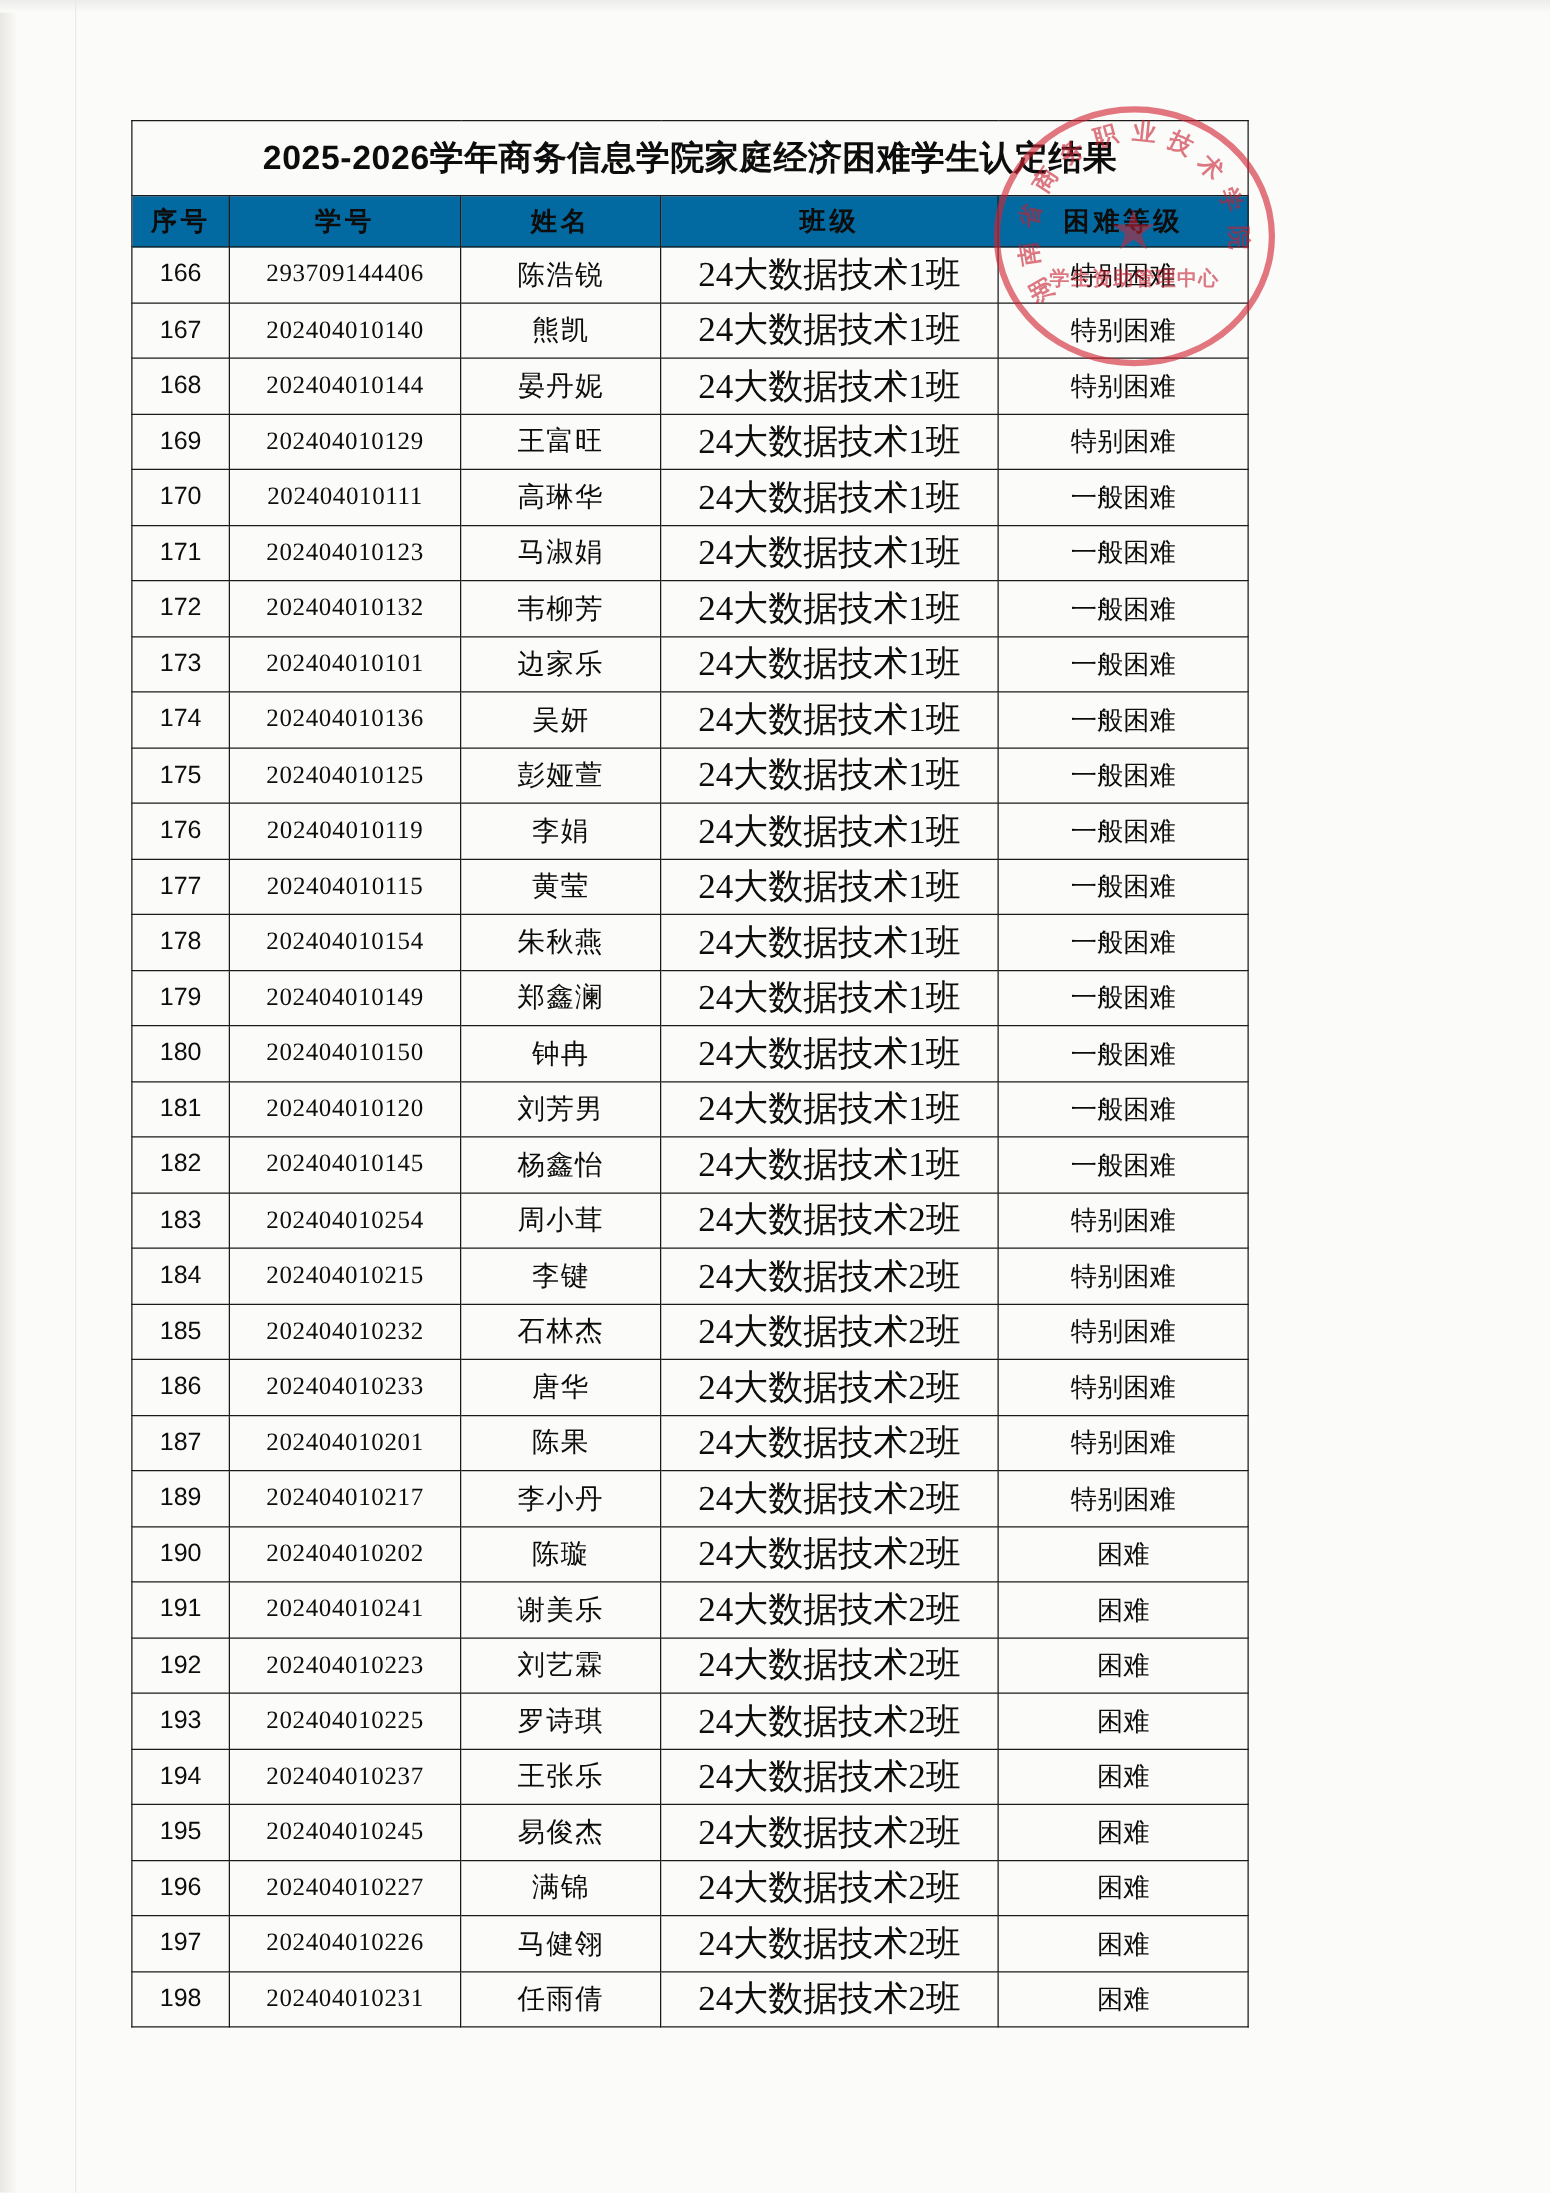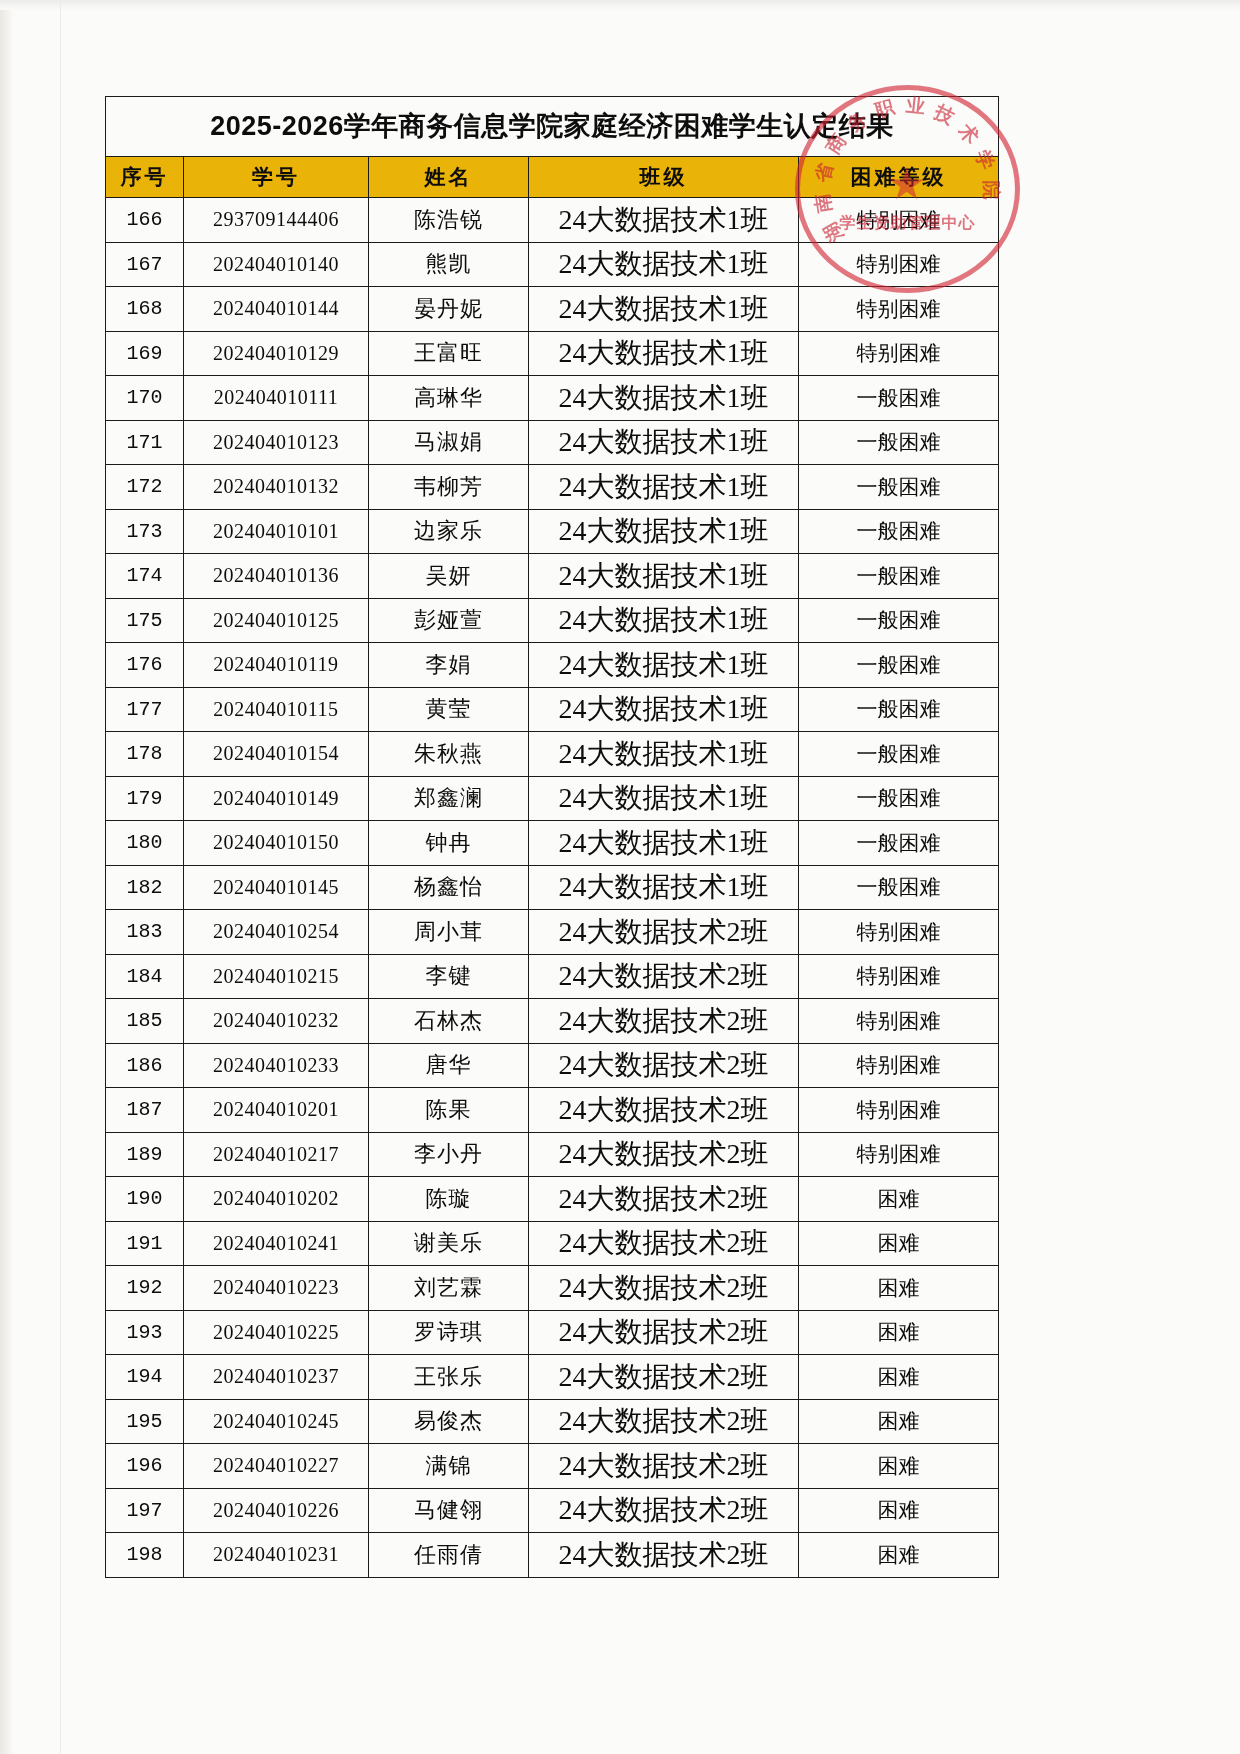--- a/index.html
+++ b/index.html
@@ -60,29 +60,29 @@
   }
   .title-cell .year {
     font-family: Liberation Sans, sans-serif;
     font-weight: bold;
   }
   thead td.col-head {
     height: 38px;
     font-size: 21px;
     font-weight: bold;
     letter-spacing: 3px;
-    background: #eab308;
+    background: #0369a1;
   }
   tbody td {
     height: 41.5px;
     font-size: 21px;
   }
   tbody td.c-idx {
     font-size: 20px;
-    font-family: Liberation Mono, monospace;
+    font-family: Liberation Sans, sans-serif;
   }
   tbody td.c-sid {
     font-size: 20px;
     letter-spacing: 0.5px;
     font-family: "Liberation Serif", serif;
   }
   tbody td.c-name {
     font-size: 22px;
     letter-spacing: 1px;
   }
@@ -278,20 +278,27 @@
           <td class="c-level">一般困难</td>
         </tr>
         <tr>
           <td class="c-idx">180</td>
           <td class="c-sid">202404010150</td>
           <td class="c-name">钟冉</td>
           <td class="c-class">24大数据技术1班</td>
           <td class="c-level">一般困难</td>
         </tr>
         <tr>
+          <td class="c-idx">181</td>
+          <td class="c-sid">202404010120</td>
+          <td class="c-name">刘芳男</td>
+          <td class="c-class">24大数据技术1班</td>
+          <td class="c-level">一般困难</td>
+        </tr>
+        <tr>
           <td class="c-idx">182</td>
           <td class="c-sid">202404010145</td>
           <td class="c-name">杨鑫怡</td>
           <td class="c-class">24大数据技术1班</td>
           <td class="c-level">一般困难</td>
         </tr>
         <tr>
           <td class="c-idx">183</td>
           <td class="c-sid">202404010254</td>
           <td class="c-name">周小茸</td>

